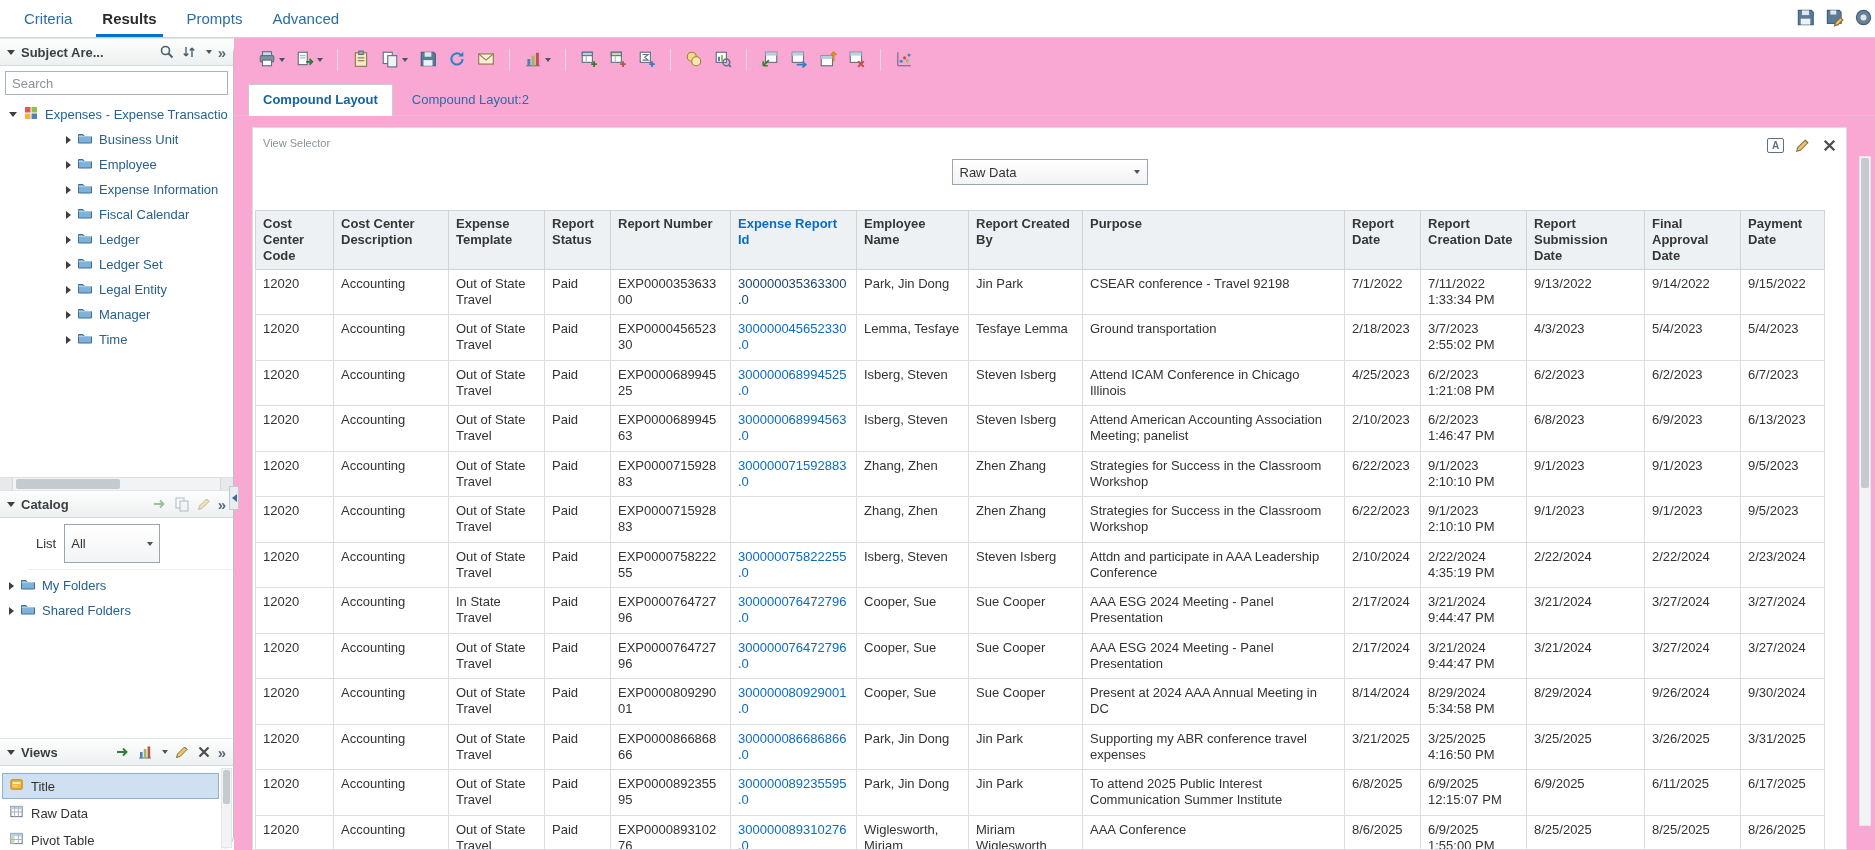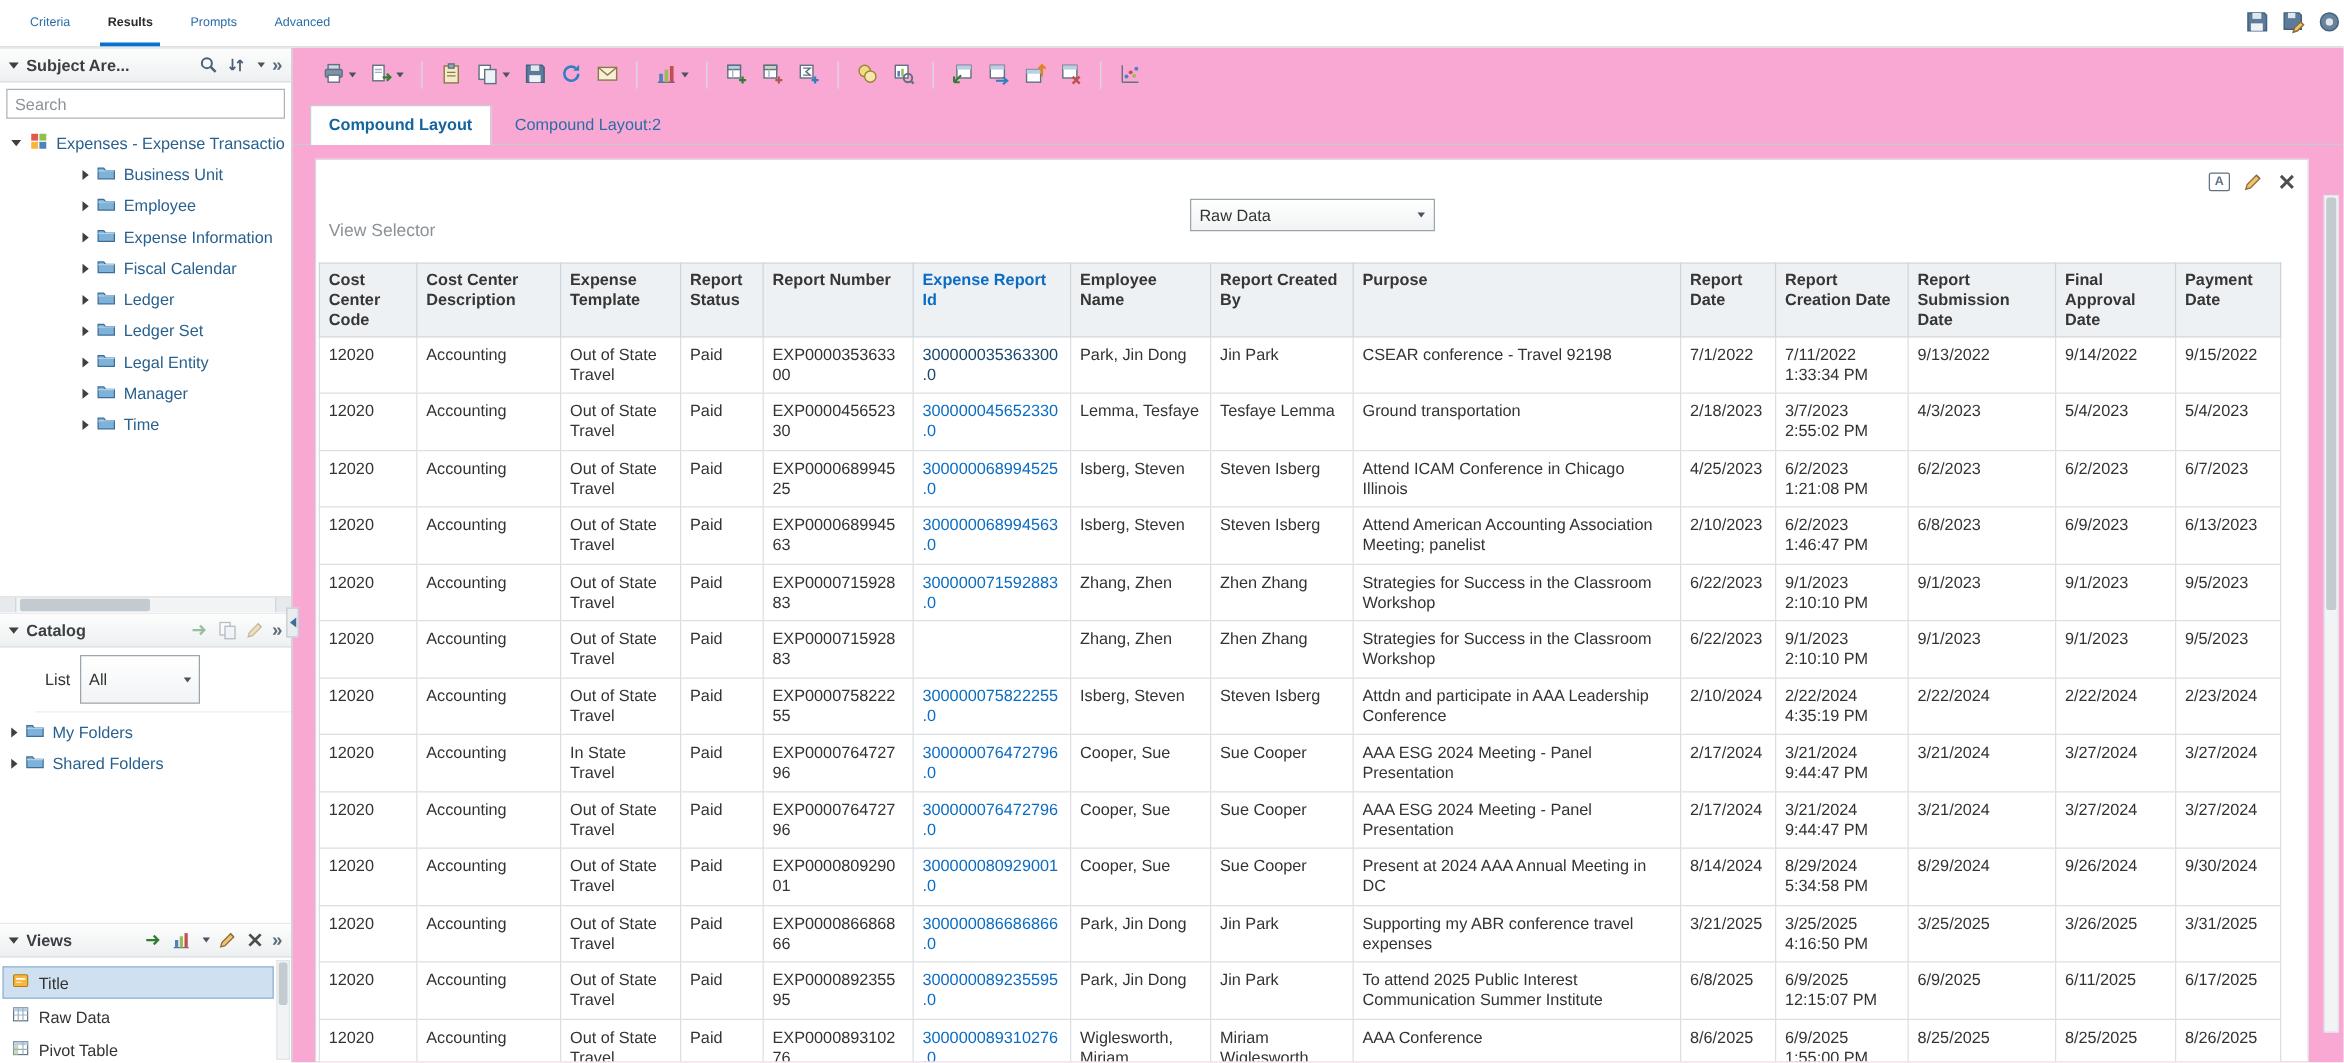--- a/index.html
+++ b/index.html
@@ -2,30 +2,30 @@
 <html><head>
 <meta charset="utf-8">
 <style>
   * { box-sizing:border-box; margin:0; padding:0; }
   html,body { width:1875px; height:850px; overflow:hidden; background:#fff;
     font-family:"Liberation Sans", sans-serif; font-size:13px; color:#333; }
 
   
   .topbar { position:relative; height:38px; border-bottom:1px solid #d0d5d9; background:#fff; z-index:10; }
   .top-tabs { position:absolute; left:24px; top:0; bottom:0; display:flex; gap:30px; align-items:center; }
-  .top-tab { color:#2a6da6; cursor:pointer; position:relative; height:100%; display:flex; align-items:center; font-size:10px; }
+  .top-tab { color:#2a6da6; cursor:pointer; position:relative; height:100%; display:flex; align-items:center; font-size:15px; }
   .top-tab.active { color:#2b2b2b; font-weight:bold; }
   .top-tab.active::after { content:""; position:absolute; left:-6px; right:-6px; bottom:0; height:3px; background:#0572ce; }
   .top-icons { position:absolute; right:2px; top:8px; display:flex; gap:10px; }
   .icon-btn { display:inline-flex; align-items:center; cursor:pointer; }
   .icon-btn svg { width:19px; height:19px; }
 
   
   .content { display:flex; height:812px; position:relative; }
-  .sidebar { width:234px; border-right:1px solid #bcc3c8; display:flex; flex-direction:column; background:#fff; }
+  .sidebar { width:234px; border-right:1px solid #bcc3c8; display:flex; flex-direction:column; background:#fff;border-radius:15px; }
   .main { flex:1; display:flex; flex-direction:column; position:relative; background:#f9a8d4; overflow:hidden; }
 
   
   .panel-header { height:28px; flex:none; background:linear-gradient(#fdfdfd,#edf0f1);
     border-top:1px solid #e2e6e8; border-bottom:1px solid #d5dadd; display:flex; align-items:center; padding:0 7px; gap:6px; }
   .panel-title { font-weight:bold; color:#3a3f44; white-space:nowrap; overflow:hidden; }
   .panel-spacer { flex:1; }
   .chevrons { color:#5a6b7a; font-weight:bold; font-size:15px; cursor:pointer; line-height:1; }
   .ph-icon { display:inline-flex; cursor:pointer; }
   .ph-icon svg { width:16px; height:16px; }
@@ -77,21 +77,21 @@
   .tbtn svg { width:18px; height:18px; }
   .tsep { width:1px; height:22px; background:#d8dcdf; margin:0 5px; }
 
   .layout-tabs { height:34px; flex:none; border-bottom:1px solid #c5cdd3; display:flex; align-items:flex-end; padding-left:14px; gap:4px; }
   .layout-tab { padding:7px 14px 8px 14px; color:#2a6da6; cursor:pointer; border:1px solid transparent; border-bottom:none; }
   .layout-tab.active { background:#fff; border-color:#c5cdd3; margin-bottom:-1px; padding-bottom:9px; color:#14649f; font-weight:bold; }
 
   
   .vs-box { flex:1; border:1px solid #d8dcdf; margin:11px 28px 0 18px; position:relative; overflow:hidden; background:#fff; }
   .vs-head { position:absolute; top:0; left:0; right:0; height:34px; display:flex; align-items:flex-start; padding:9px 8px 0 10px; }
-  .vs-label { color:#8a9197; font-size:14px;margin-top:39px; }
+  .vs-label { color:#8a9197; font-size:11px; }
   .vs-icons { margin-left:auto; display:flex; align-items:center; gap:10px; }
   .vs-icons .icon-btn svg { width:17px; height:17px; }
   .abox { width:17px; height:15px; border:1px solid #5f7182; color:#5f7182; font-size:10px; font-weight:bold;
     display:inline-flex; align-items:center; justify-content:center; border-radius:2px; }
   .vs-dropdown-row { padding-top:31px; text-align:center; }
   .vs-select { display:inline-flex; align-items:center; justify-content:space-between; width:196px; height:26px;
     border:1px solid #9aa5ad; background:linear-gradient(#fff,#f1f3f4); padding:0 7px; cursor:pointer; text-align:left; }
 
   
   .table-wrap { margin:25px 2px 0 2px; }

